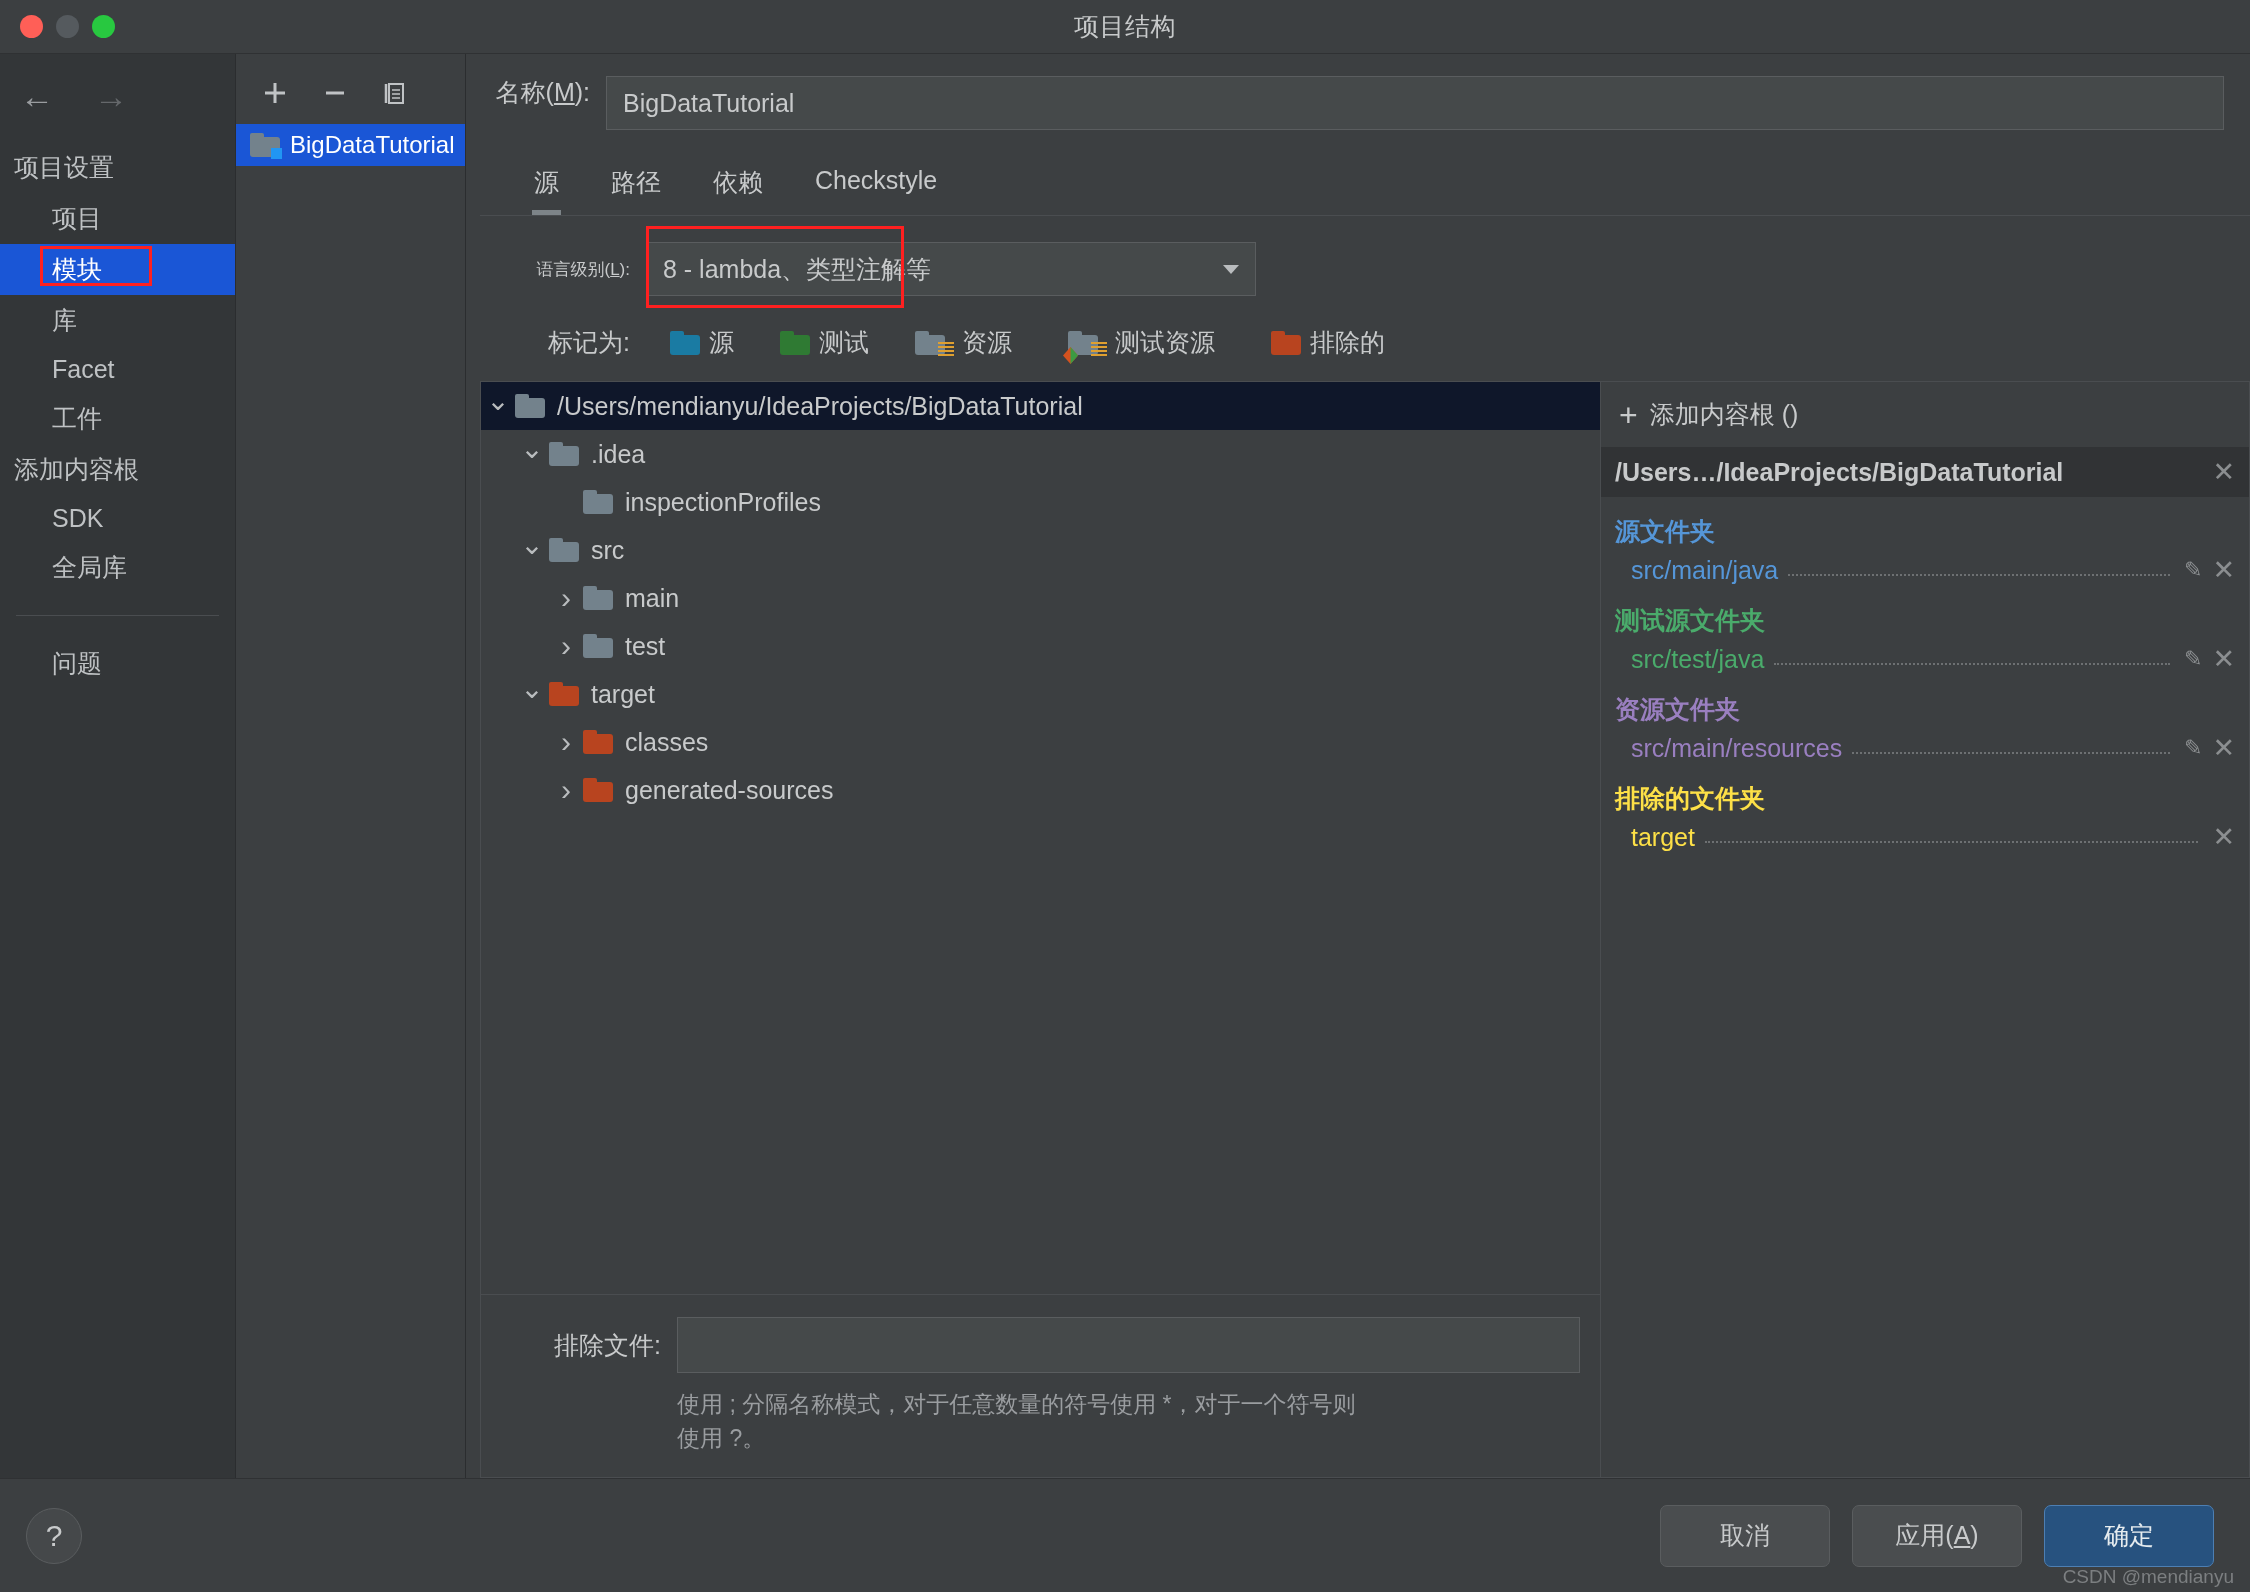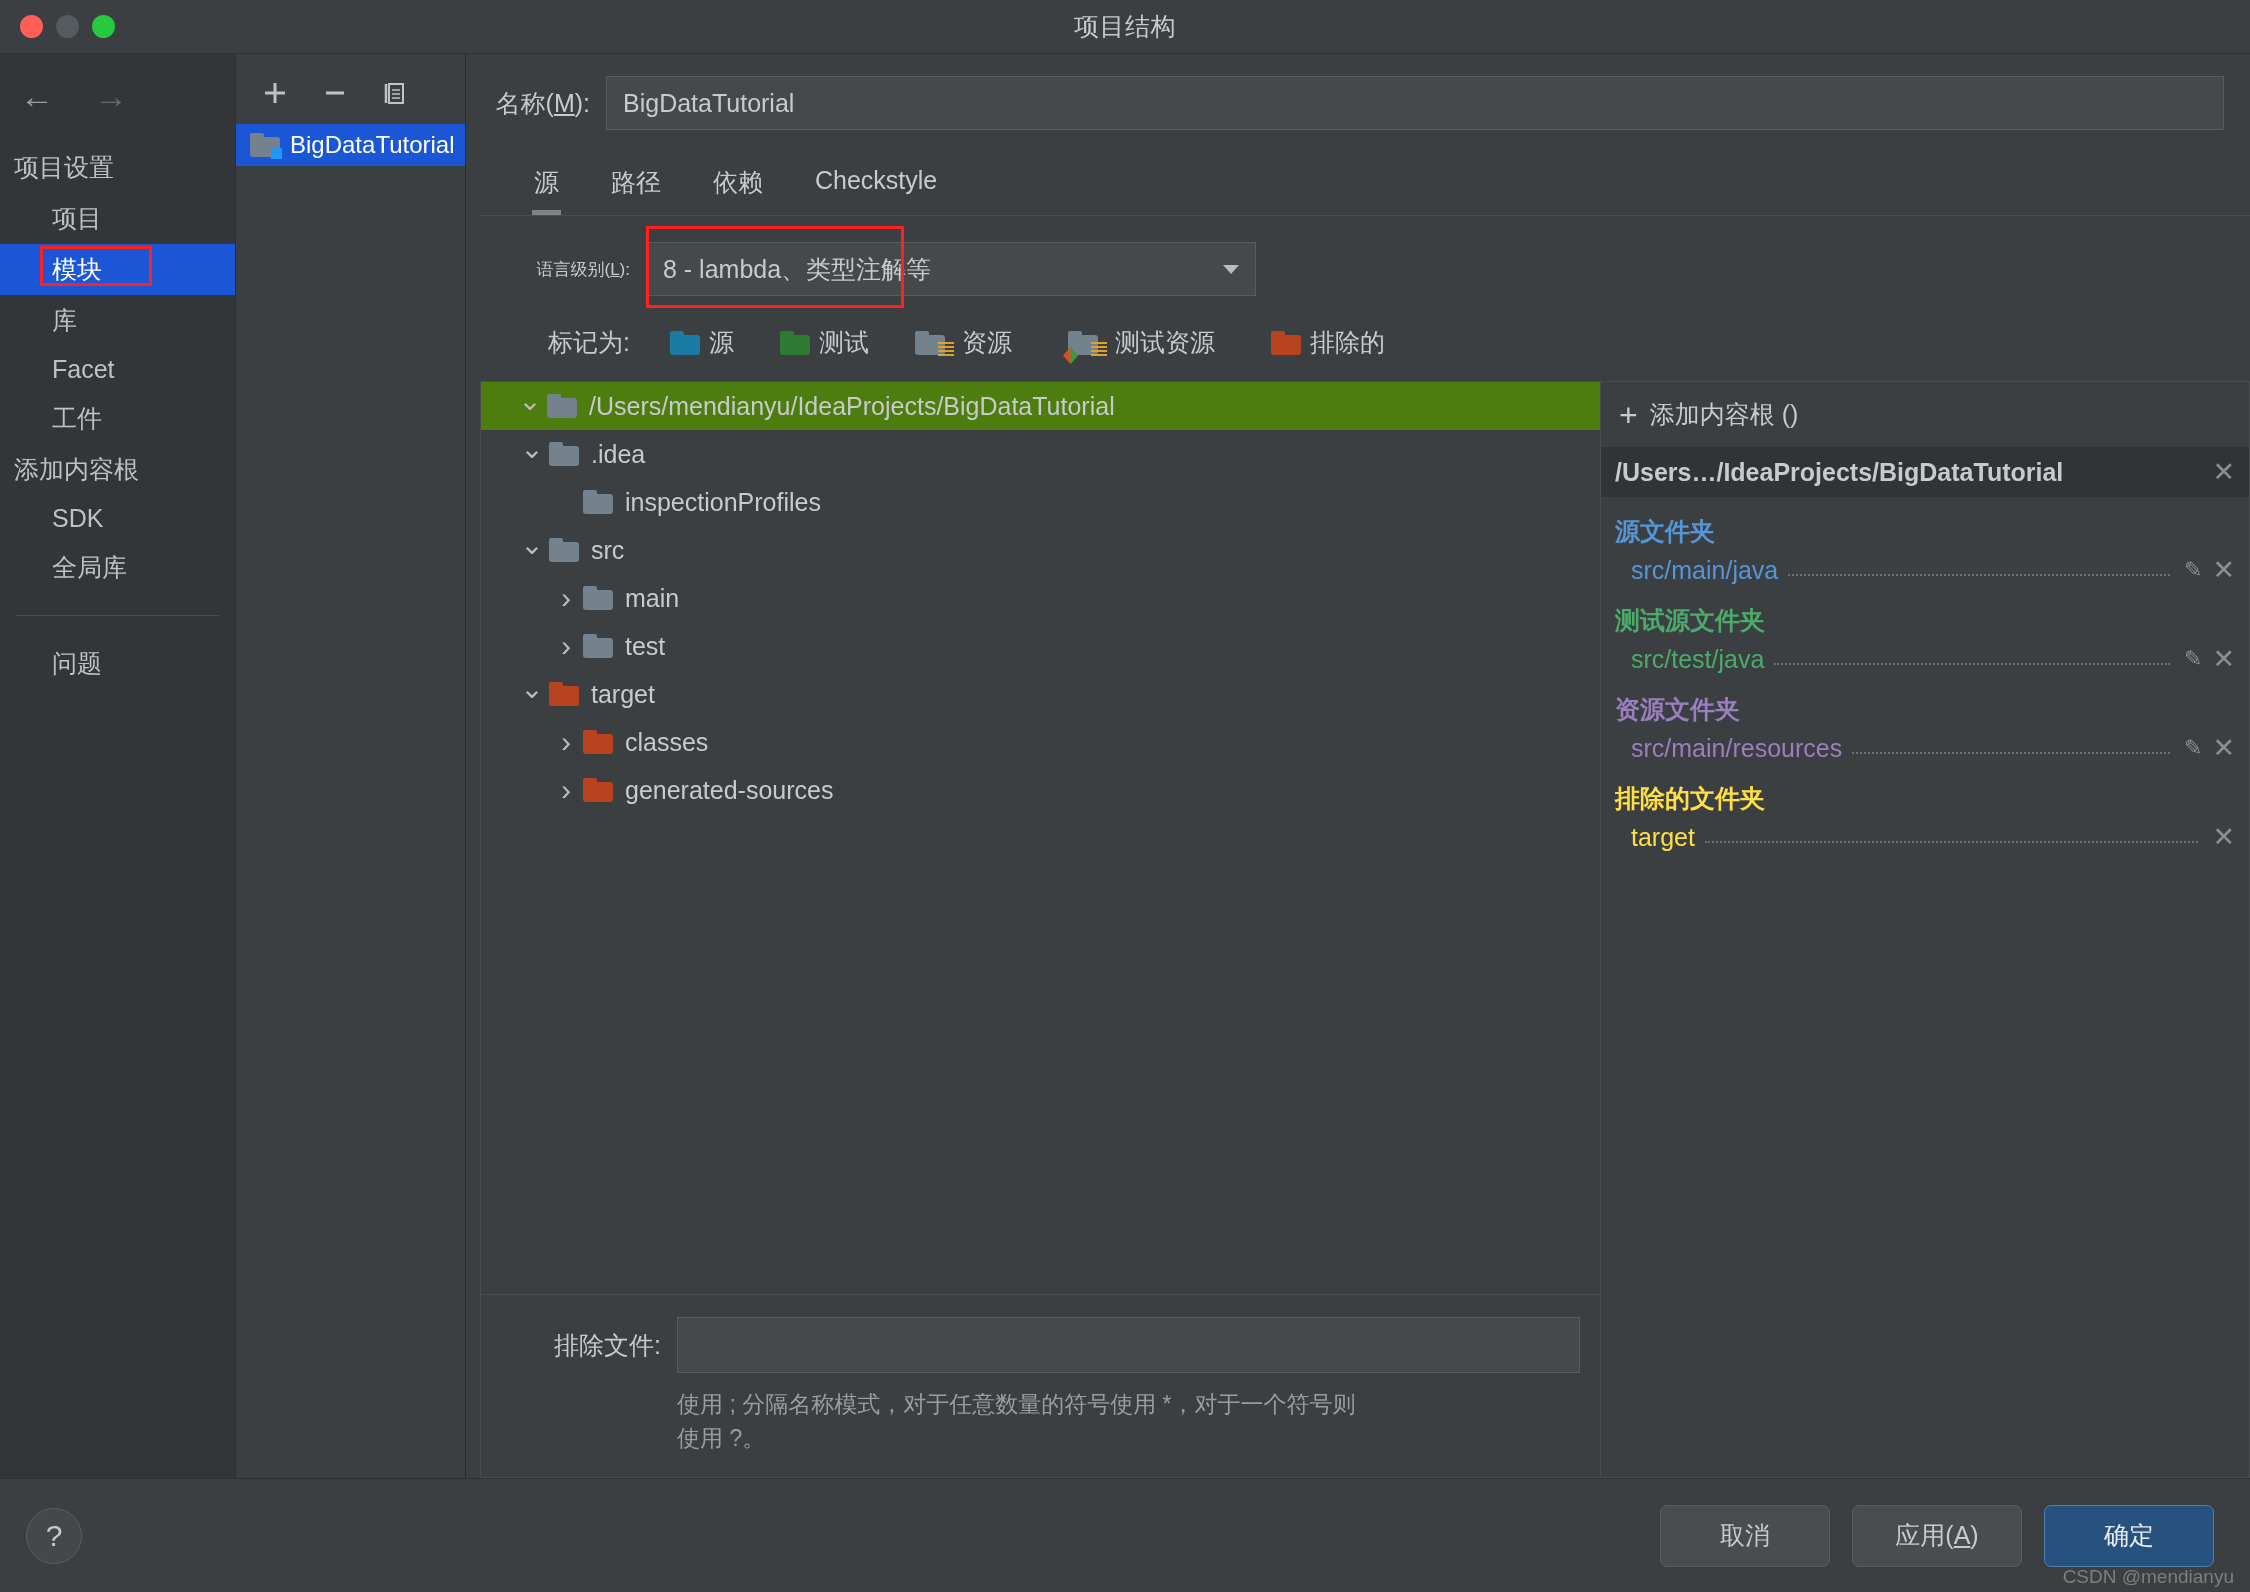--- a/index.html
+++ b/index.html
@@ -90,21 +90,21 @@
   }
 
   
   .detail {
     flex: 1 1 auto; min-width: 0;
     background: #3c3f41;
     display: flex; flex-direction: column;
     padding-left: 14px;
   }
   .name-row {
-    display: flex; align-items: center; gap: 16px;
+    display: flex; gap: 16px;
     padding: 22px 26px 4px 0;
   }
   .name-label { font-size: 25px; color: #c8cacb; width: 110px; text-align: right; }
   .name-label u { text-decoration: underline; }
   .name-input {
     flex: 1 1 auto; height: 54px;
     background: #45494a; border: 1px solid #5a5d5f;
     color: #c8cacb; font-size: 25px;
     padding: 0 16px; line-height: 52px;
     font-family: "Liberation Sans", sans-serif;
@@ -168,21 +168,21 @@
     flex: 1 1 auto; min-width: 0;
     border: 1px solid #4a4d50; border-right: none;
     background: #3c3f41;
     display: flex; flex-direction: column;
   }
   .tree { flex: 1 1 auto; overflow: hidden; }
   .tree-row {
     display: flex; align-items: center; height: 48px;
     font-size: 25px; color: #c8cacb; padding-right: 10px;
   }
-  .tree-row.sel { background: #4d7c0f; padding-left: 32px; }
+  .tree-row.sel { background: #0f172a; }
   .twisty { width: 34px; flex: 0 0 34px; text-align: center; color: #b9bcbe; font-size: 20px; }
   .tw-down::before { content: "⌄"; position: relative; top: -6px; font-size: 28px; }
   .tw-right::before { content: "›"; font-size: 30px; }
 
   .excl-box { border-top: 1px solid #4a4d50; padding: 22px 20px 22px 0; }
   .excl-row { display: flex; align-items: flex-start; }
   .excl-label { font-size: 25px; color: #c8cacb; width: 180px; text-align: right; margin-right: 16px; padding-top: 12px; }
   .excl-col { flex: 1 1 auto; }
   .excl-input { height: 56px; background: #45494a; border: 1px solid #5a5d5f; }
   .excl-hint { margin-top: 14px; font-size: 23px; line-height: 34px; color: #9a9da0; max-width: 700px; }

